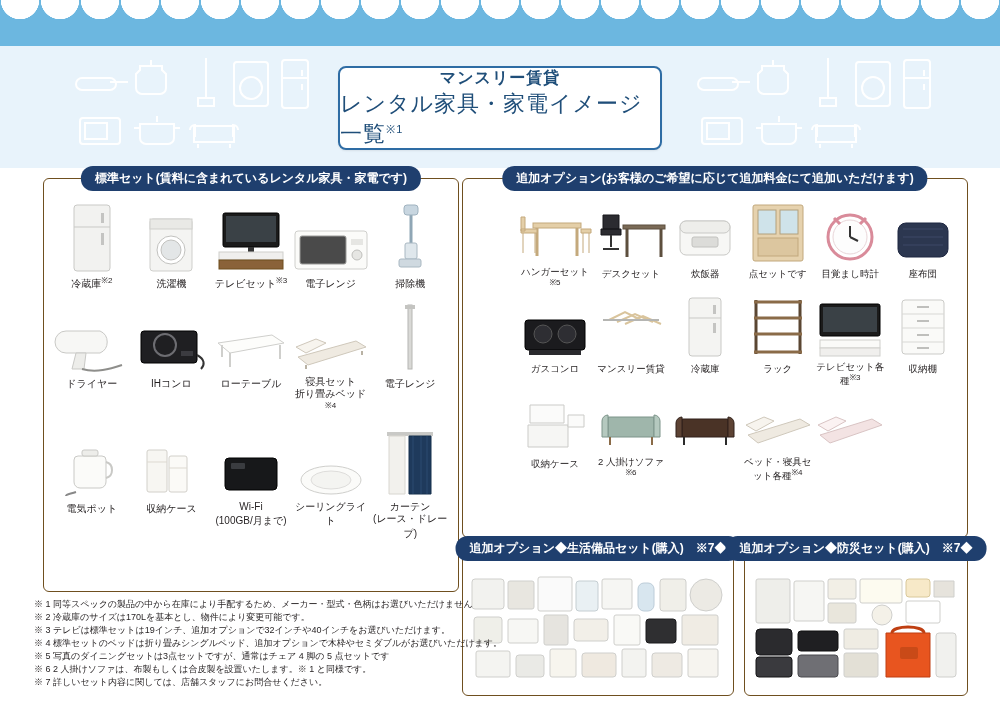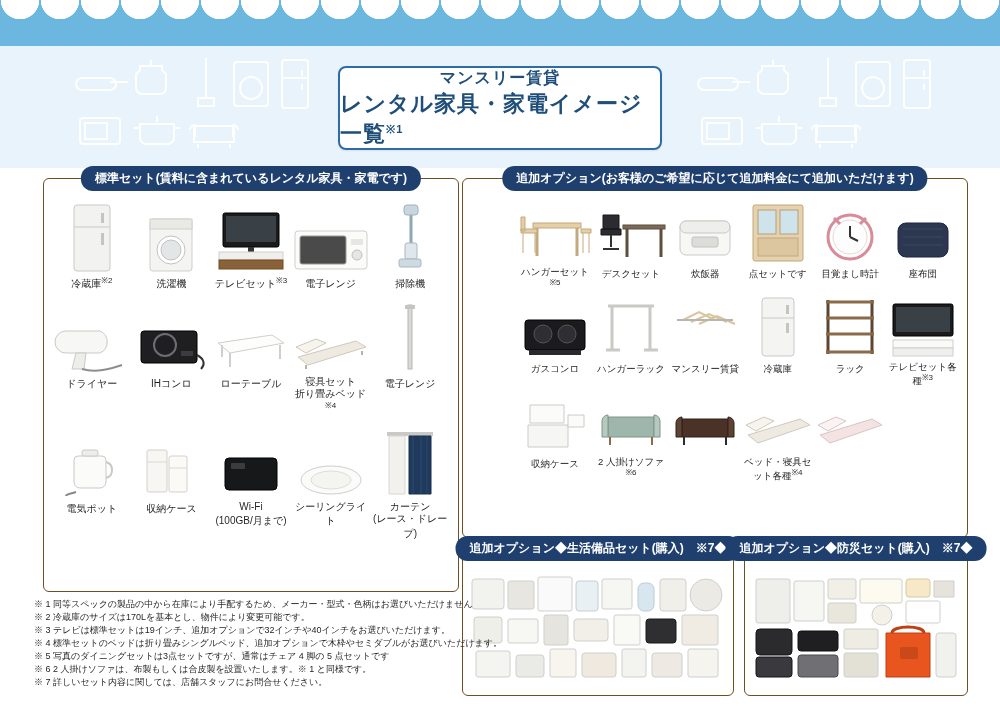--- a/index.html
+++ b/index.html
@@ -36,21 +36,21 @@
     position:absolute; left:338px; top:66px;
     width:324px; height:84px;
     background:#ffffff;
     border:2px solid #2e6ca4;
     border-radius:8px;
     display:flex; flex-direction:column;
     align-items:center; justify-content:center;
     box-shadow:0 1px 2px rgba(0,0,0,.08);
   }
   .title-box .t1 { font-size:16px; font-weight:bold; color:#1f4e79; letter-spacing:1px; }
-  .title-box .t2 { font-size:22px; font-weight:bold; color:#1f4e79; letter-spacing:1px; margin-top:0; }
+  .title-box .t2 { font-size:22px; font-weight:normal; color:#1f4e79; letter-spacing:1px; margin-top:0; }
   .title-box .t2 .note { font-size:11px; vertical-align:super; }
 
   
   .panel {
     position:absolute;
     border:1px solid #6f4f1f;
     border-radius:6px;
     background:#ffffff;
   }
   .panel-title {
@@ -409,30 +409,20 @@
         <svg width="68" height="48" viewBox="0 0 68 48">
             <rect x="4" y="10" width="60" height="30" rx="3" fill="#1b1b1e" stroke="#000"></rect>
             <circle cx="22" cy="24" r="9" fill="#2e2e33" stroke="#555"></circle>
             <circle cx="46" cy="24" r="9" fill="#2e2e33" stroke="#555"></circle>
             <rect x="8" y="40" width="52" height="5" fill="#2a2a2e"></rect>
           </svg>
       </div>
       <div class="cap"><span>ガスコンロ</span><span class="note"></span></div>
     </div>
 
-    <div class="item">
-      <div class="art">
-        <svg width="62" height="62" viewBox="0 0 62 62">
-            <path d="M8 10 h46" stroke="#c9c9c6" stroke-width="3"></path>
-            <path d="M12 10 v44 M50 10 v44" stroke="#c9c9c6" stroke-width="3"></path>
-            <path d="M6 54 h14 M44 54 h14" stroke="#c9c9c6" stroke-width="3"></path>
-          </svg>
-      </div>
-      <div class="cap"><span>ハンガーラック</span><span class="note"></span></div>
-    </div>
 
     <div class="item">
       <div class="art">
         <svg width="68" height="52" viewBox="0 0 68 52">
             <path d="M12 14 l16 -8 l16 8" fill="none" stroke="#d9c49c" stroke-width="2"></path>
             <path d="M20 16 l18 -8 l18 8" fill="none" stroke="#d9c49c" stroke-width="2"></path>
             <path d="M28 18 l18 -8 l18 8" fill="none" stroke="#d9c49c" stroke-width="2"></path>
             <path d="M6 14 h56" stroke="#b5b5b2" stroke-width="2"></path>
           </svg>
       </div>
@@ -466,20 +456,30 @@
         <svg width="72" height="56" viewBox="0 0 72 56">
             <rect x="6" y="2" width="60" height="32" rx="2" fill="#1b1b1b" stroke="#000"></rect>
             <rect x="9" y="5" width="54" height="25" fill="#3a4146"></rect>
             <rect x="6" y="38" width="60" height="8" fill="#fafaf8" stroke="#cfcfcc"></rect>
             <rect x="6" y="46" width="60" height="8" fill="#f0efed" stroke="#cfcfcc"></rect>
           </svg>
       </div>
       <div class="cap"><span>テレビセット各種</span><span class="note">※3</span></div>
     </div>
 
+    <div class="item">
+      <div class="art">
+        <svg width="52" height="62" viewBox="0 0 52 62">
+            <rect x="5" y="4" width="42" height="54" rx="3" fill="#fafaf8" stroke="#cbcbc8"></rect>
+            <path d="M5 18 h42 M5 32 h42 M5 46 h42" stroke="#d8d8d5"></path>
+            <path d="M20 11 h12 M20 25 h12 M20 39 h12 M20 52 h12" stroke="#bfbfbc" stroke-width="2"></path>
+          </svg>
+      </div>
+      <div class="cap"><span>収納棚</span><span class="note"></span></div>
+    </div>
 
     <div class="item">
       <div class="art">
         <svg width="62" height="56" viewBox="0 0 62 56">
             <path d="M6 8 h34 v18 h-34z" fill="#fbfbfa" stroke="#cbcbc8"></path>
             <path d="M4 28 h40 v22 h-40z" fill="#f6f6f4" stroke="#cbcbc8"></path>
             <path d="M44 18 h16 v12 h-16z" fill="#fbfbfa" stroke="#cbcbc8"></path>
           </svg>
       </div>
       <div class="cap"><span>収納ケース</span><span class="note"></span></div>

